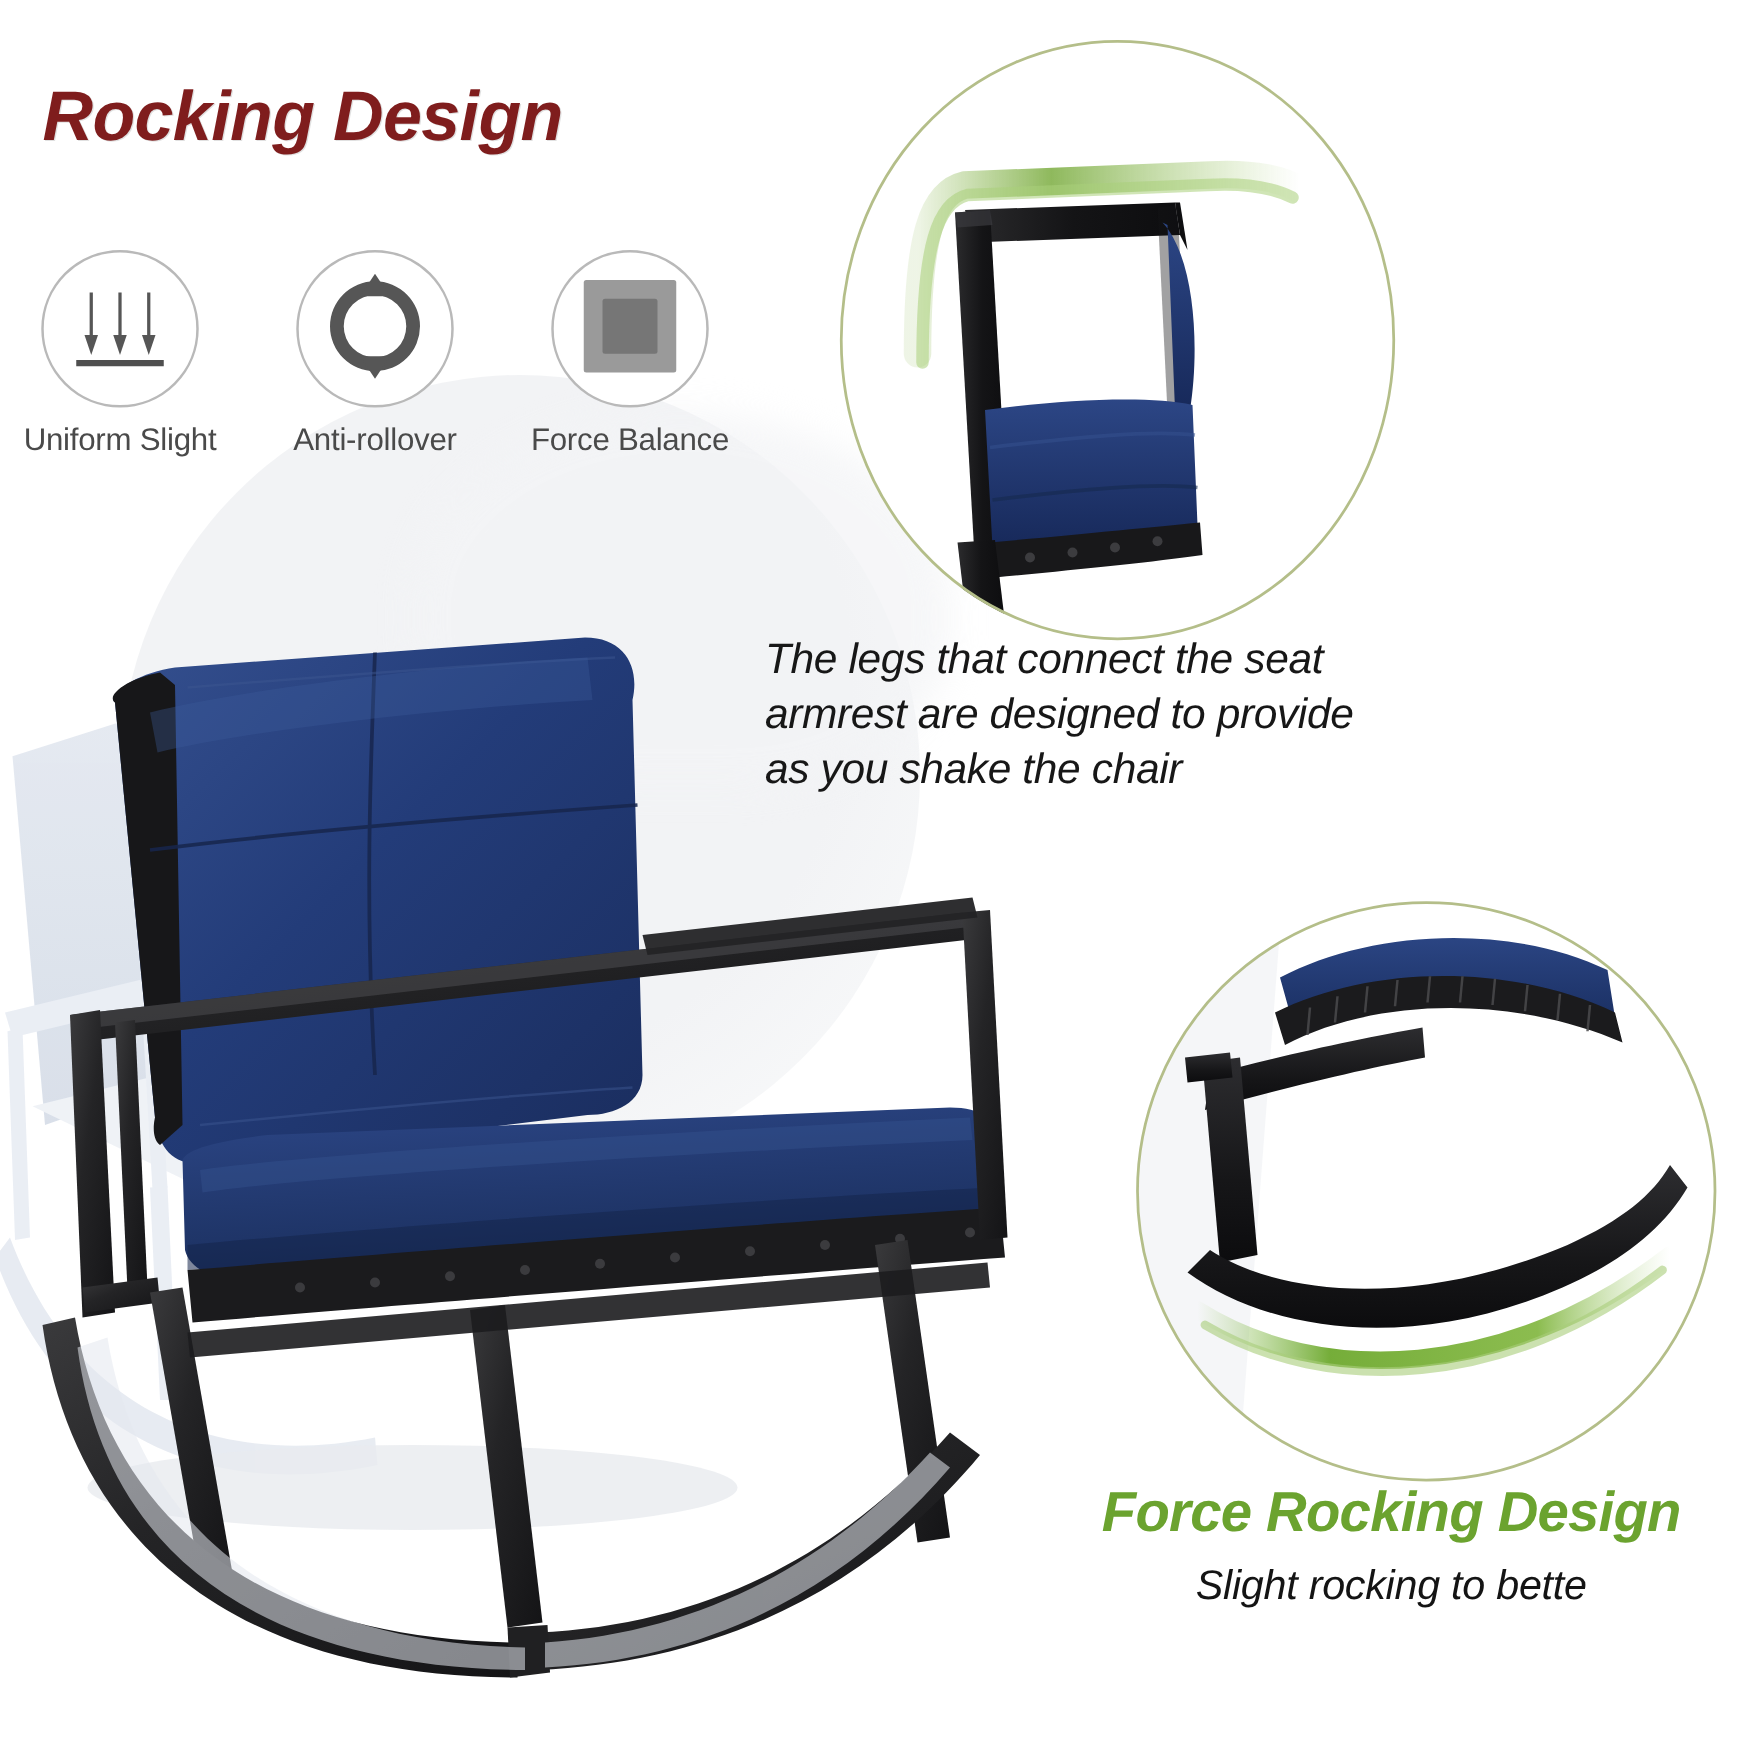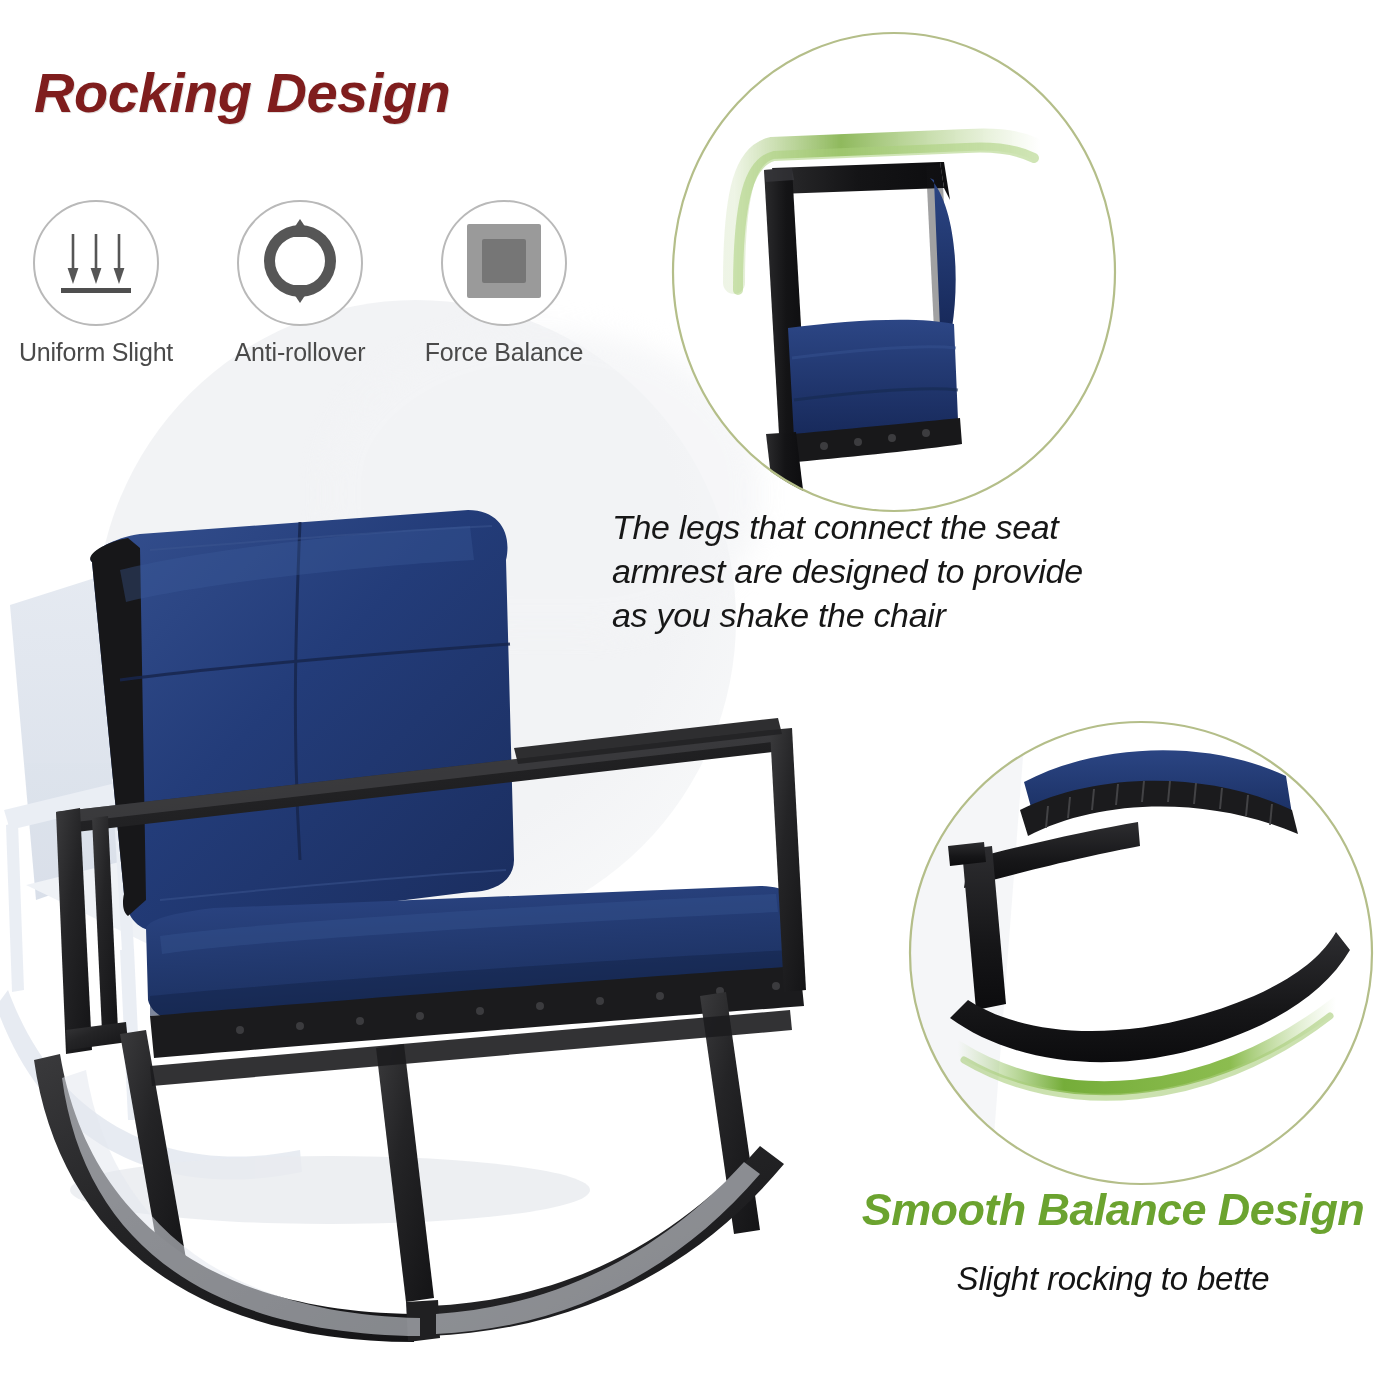--- a/index.html
+++ b/index.html
@@ -75,21 +75,21 @@
   .bottom-block{
     position:absolute; left:830px; top:1186px; width:566px; z-index:25;
     text-align:center;
   }
   .bottom-title{
     font-size:45px; font-weight:bold; font-style:italic;
     color:#6ba32f; letter-spacing:-.6px; white-space:nowrap;
     line-height:1.08;
   }
   .bottom-sub{
-    margin-top:23px; font-size:33px; font-style:italic;
+    margin-top:12px; font-size:33px; font-style:italic;
     color:#141414; line-height:1.28; letter-spacing:-.2px;
   }
   .bottom-sub div{ white-space:nowrap; }
 </style>
 </head>
 <body>
 
 <div class="hero-backdrop"></div>
 <div class="hero-backdrop2"></div>
 
@@ -407,17 +407,17 @@
         <path d="M52 330 C 150 392 300 386 430 286" stroke="url(#arcG)" stroke-width="14" fill="none" stroke-linecap="round"></path>
         <path d="M58 342 C 156 400 300 394 424 298" stroke="#a8cd79" stroke-width="7" fill="none" opacity=".6" stroke-linecap="round"></path>
       </g>
     </g>
 
     <circle cx="235" cy="235" r="231" fill="none" stroke="#b4be89" stroke-width="2.2"></circle>
   </svg>
 </div>
 
 <div class="bottom-block">
-  <div class="bottom-title">Smooth Balance Design</div>
+  <div class="bottom-title">Force Rocking Design</div>
   <div class="bottom-sub">
     <div>Slight rocking to bette</div>
   </div>
 </div>
 
 </body></html>

